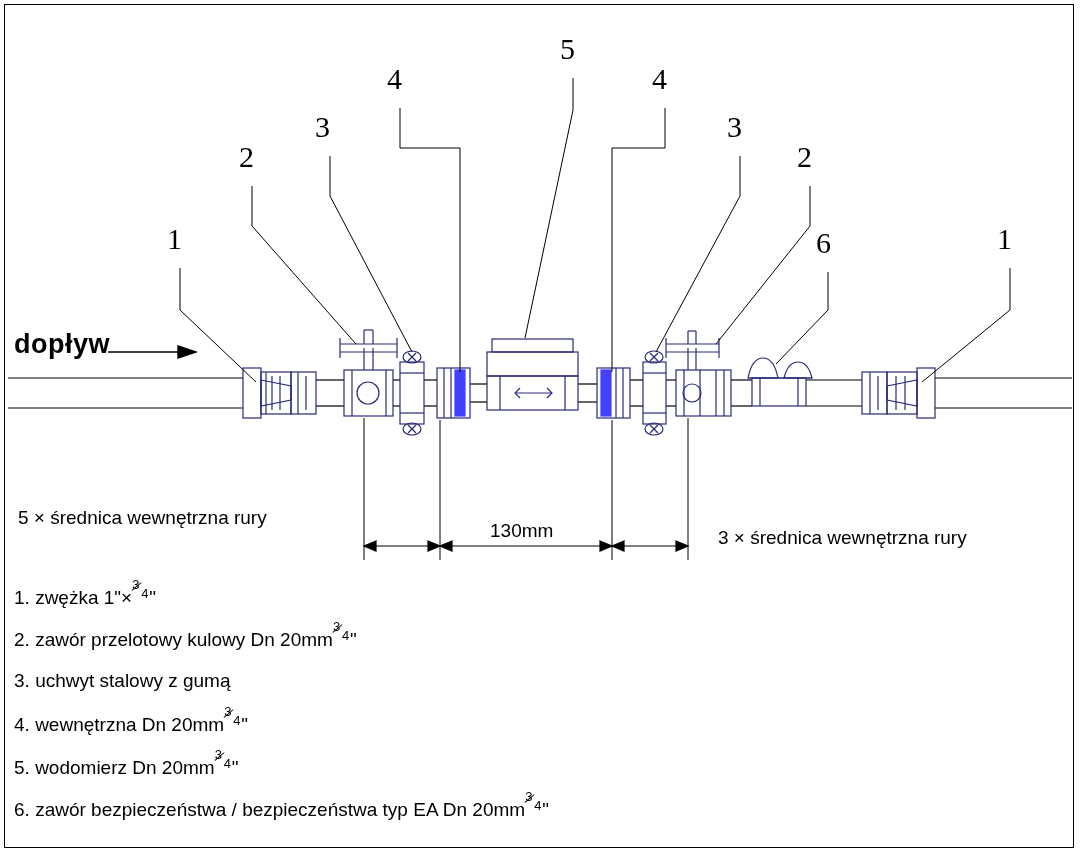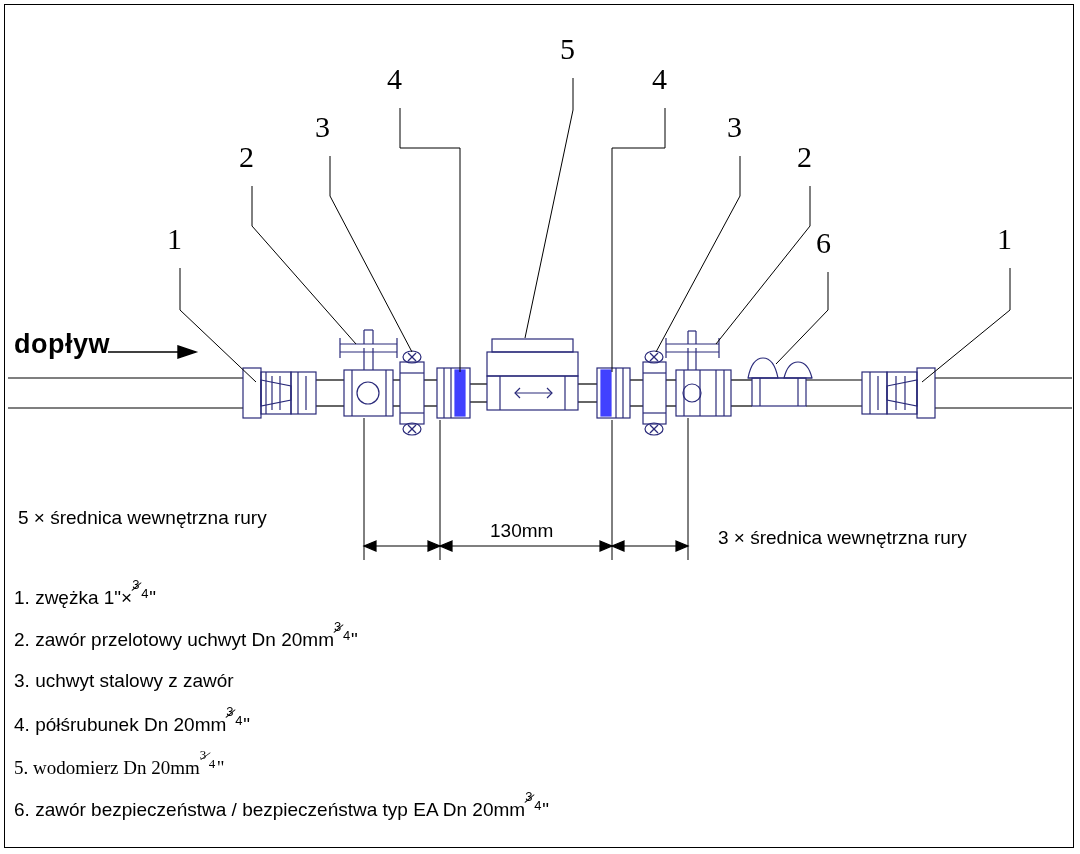--- a/index.html
+++ b/index.html
@@ -310,31 +310,31 @@
   <div class="txt dimlabel" style="left:490px; top:520px;">130mm</div>
   <div class="txt dimlabel" style="left:718px; top:507px;margin-top:20px;">3 × średnica wewnętrzna rury</div>
 
   <div id="legend">
     <div class="txt legend-line" style="left:14px; top:585px;">
       <span>1.</span>
       <span>zwężka 1"×</span><span class="frac"><span class="n">3</span><span class="s">⁄</span><span class="d">4</span></span><span>"</span>
     </div>
     <div class="txt legend-line" style="left:14px; top:627px;">
       <span>2.</span>
-      <span>zawór przelotowy uchwyt Dn 20mm</span><span class="frac"><span class="n">3</span><span class="s">⁄</span><span class="d">4</span></span><span>"</span>
+      <span>zawór przelotowy kulowy Dn 20mm</span><span class="frac"><span class="n">3</span><span class="s">⁄</span><span class="d">4</span></span><span>"</span>
     </div>
     <div class="txt legend-line" style="left:14px; top:670px;">
       <span>3.</span>
-      <span>uchwyt stalowy z zawór</span>
+      <span>uchwyt stalowy z gumą</span>
     </div>
     <div class="txt legend-line" style="left:14px; top:712px;">
       <span>4.</span>
-      <span>półśrubunek Dn 20mm</span><span class="frac"><span class="n">3</span><span class="s">⁄</span><span class="d">4</span></span><span>"</span>
-    </div>
-    <div class="txt legend-line" style="left:14px; top:755px;font-family:Liberation Serif, serif;">
+      <span>wewnętrzna Dn 20mm</span><span class="frac"><span class="n">3</span><span class="s">⁄</span><span class="d">4</span></span><span>"</span>
+    </div>
+    <div class="txt legend-line" style="left:14px; top:755px;">
       <span>5.</span>
       <span>wodomierz Dn 20mm</span><span class="frac"><span class="n">3</span><span class="s">⁄</span><span class="d">4</span></span><span>"</span>
     </div>
     <div class="txt legend-line" style="left:14px; top:797px;">
       <span>6.</span>
       <span>zawór bezpieczeństwa / bezpieczeństwa typ EA Dn 20mm</span><span class="frac"><span class="n">3</span><span class="s">⁄</span><span class="d">4</span></span><span>"</span>
     </div>
   </div>
 
 </div>

